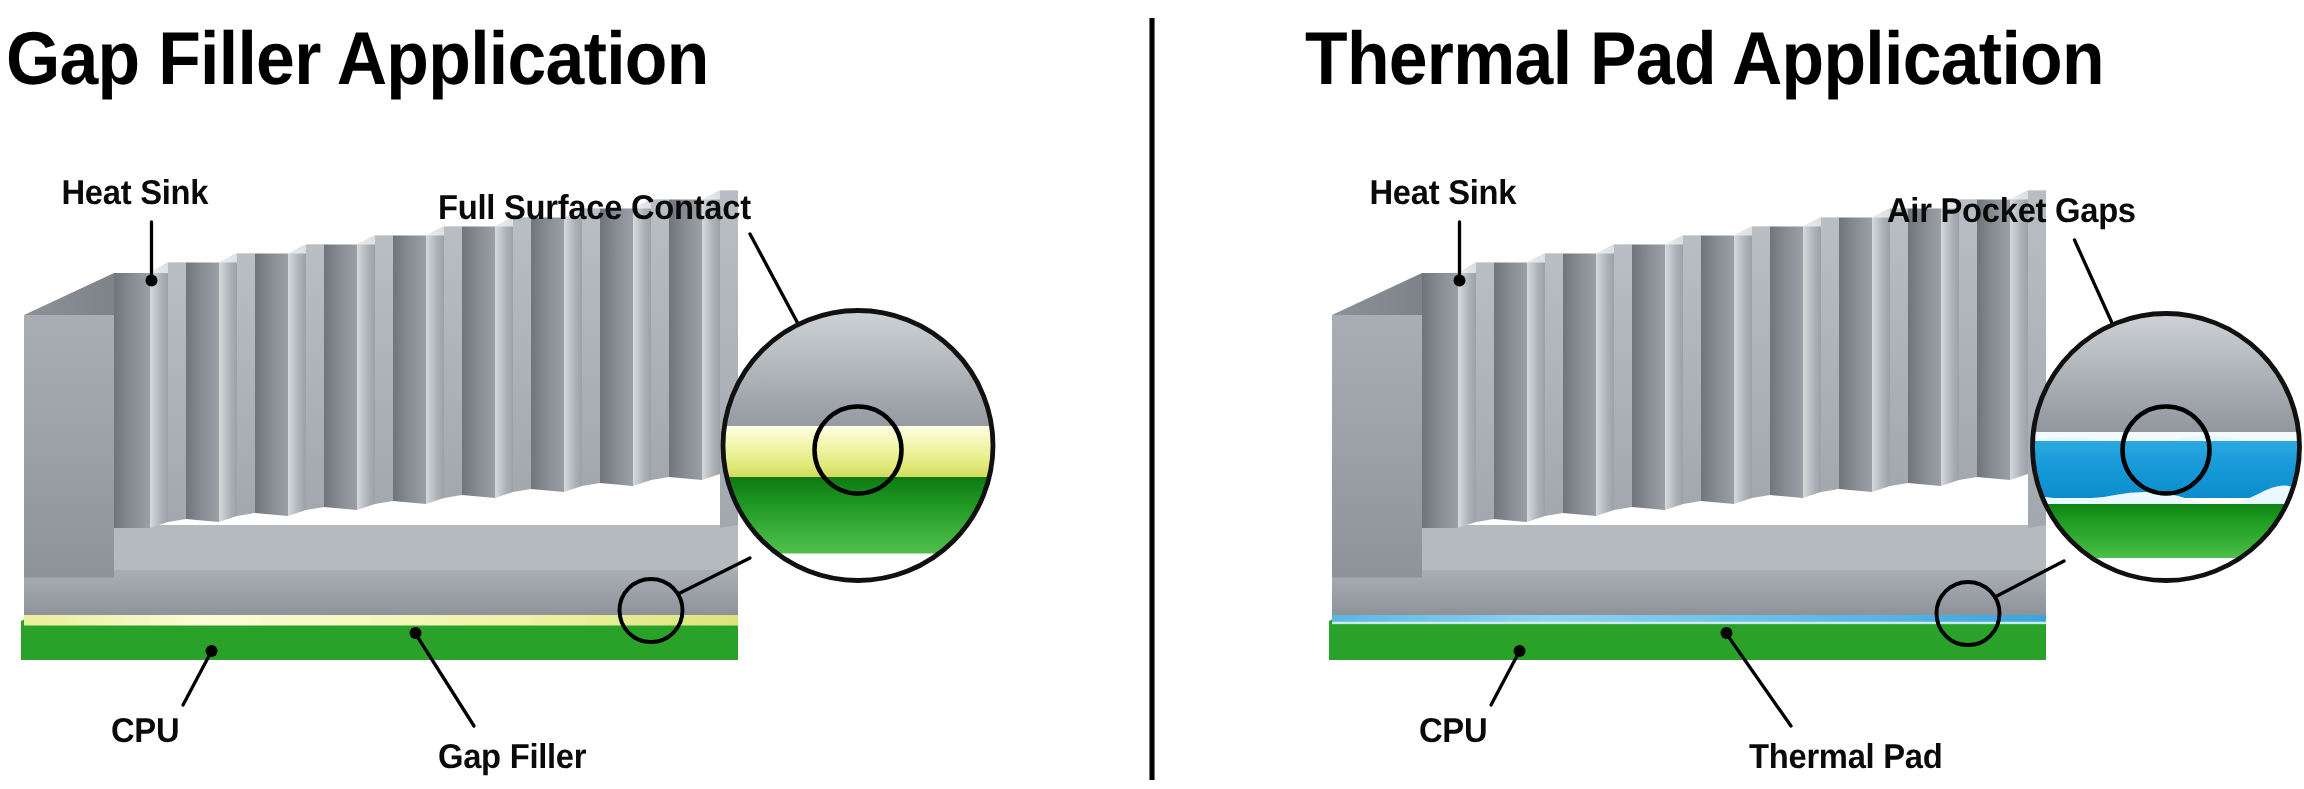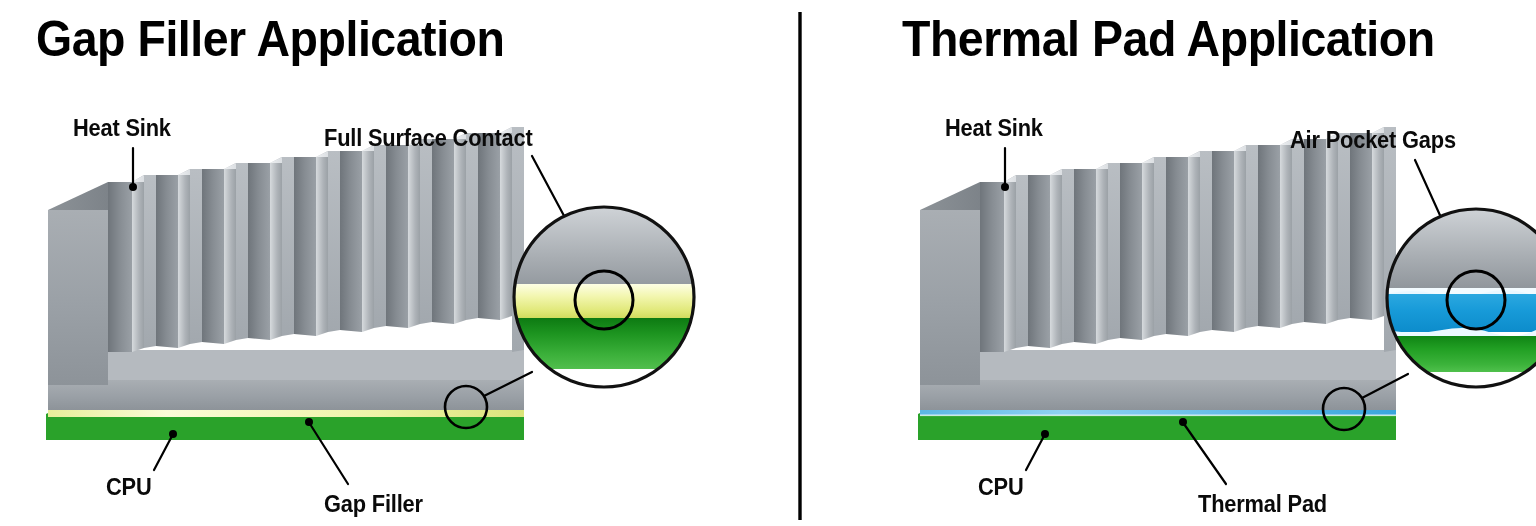--- a/index.html
+++ b/index.html
@@ -1,21 +1,21 @@
 <!DOCTYPE html>
 <html><head>
 <meta charset="utf-8">
 <style>
   html,body{margin:0;padding:0;background:#ffffff;}
   body{
     width:1536px;height:526px;
     font-family:"Liberation Sans","DejaVu Sans",sans-serif;
     overflow:hidden;position:relative;
   }
-  #stage{position:relative;width:1416px;height:526px;background:#84cc16;margin-left:32px;}
+  #stage{position:relative;width:1416px;height:526px;background:#84cc16;}
   #stage svg{display:block;position:absolute;top:0;left:0;}
   .ttl{
     font-family:"Liberation Sans","DejaVu Sans",sans-serif;
     font-weight:bold;
     font-size:50px;
     letter-spacing:-0.5px;
     fill:#000;
     transform:scaleX(0.93);
     transform-box:fill-box;
     transform-origin:left center;

